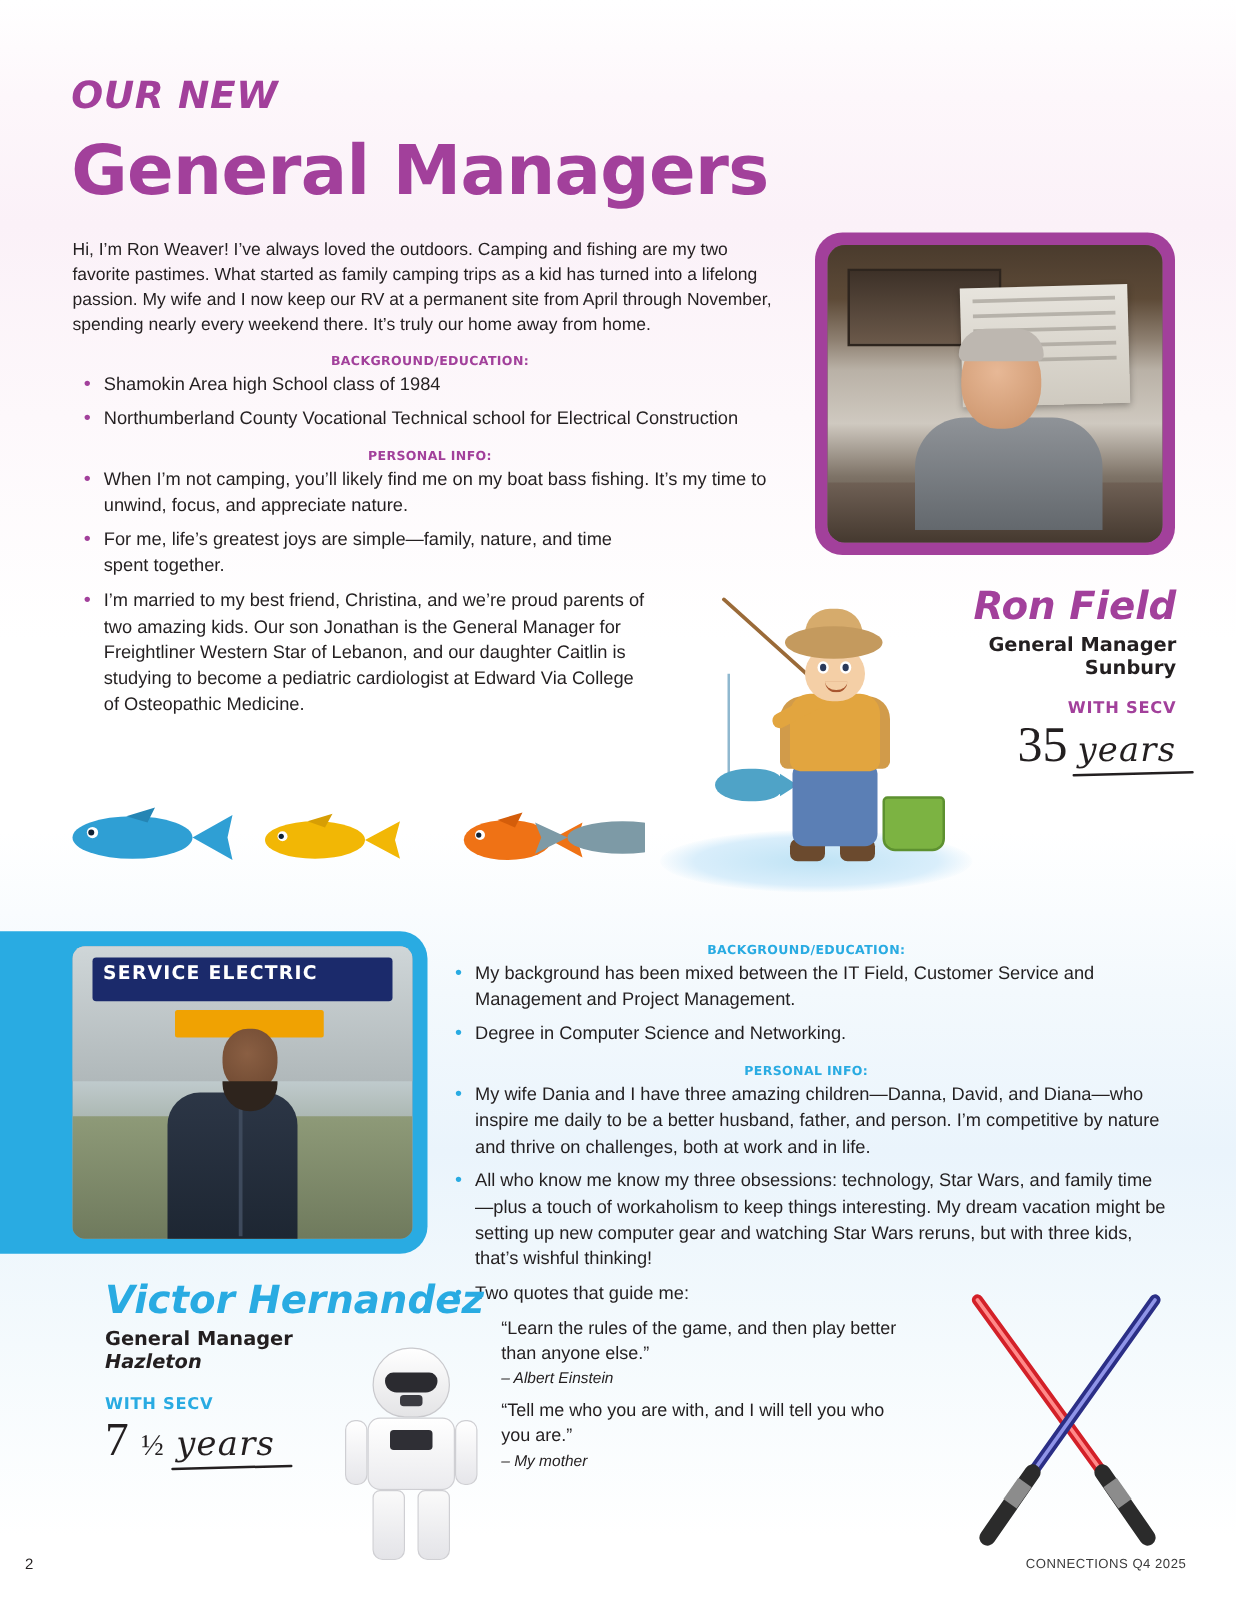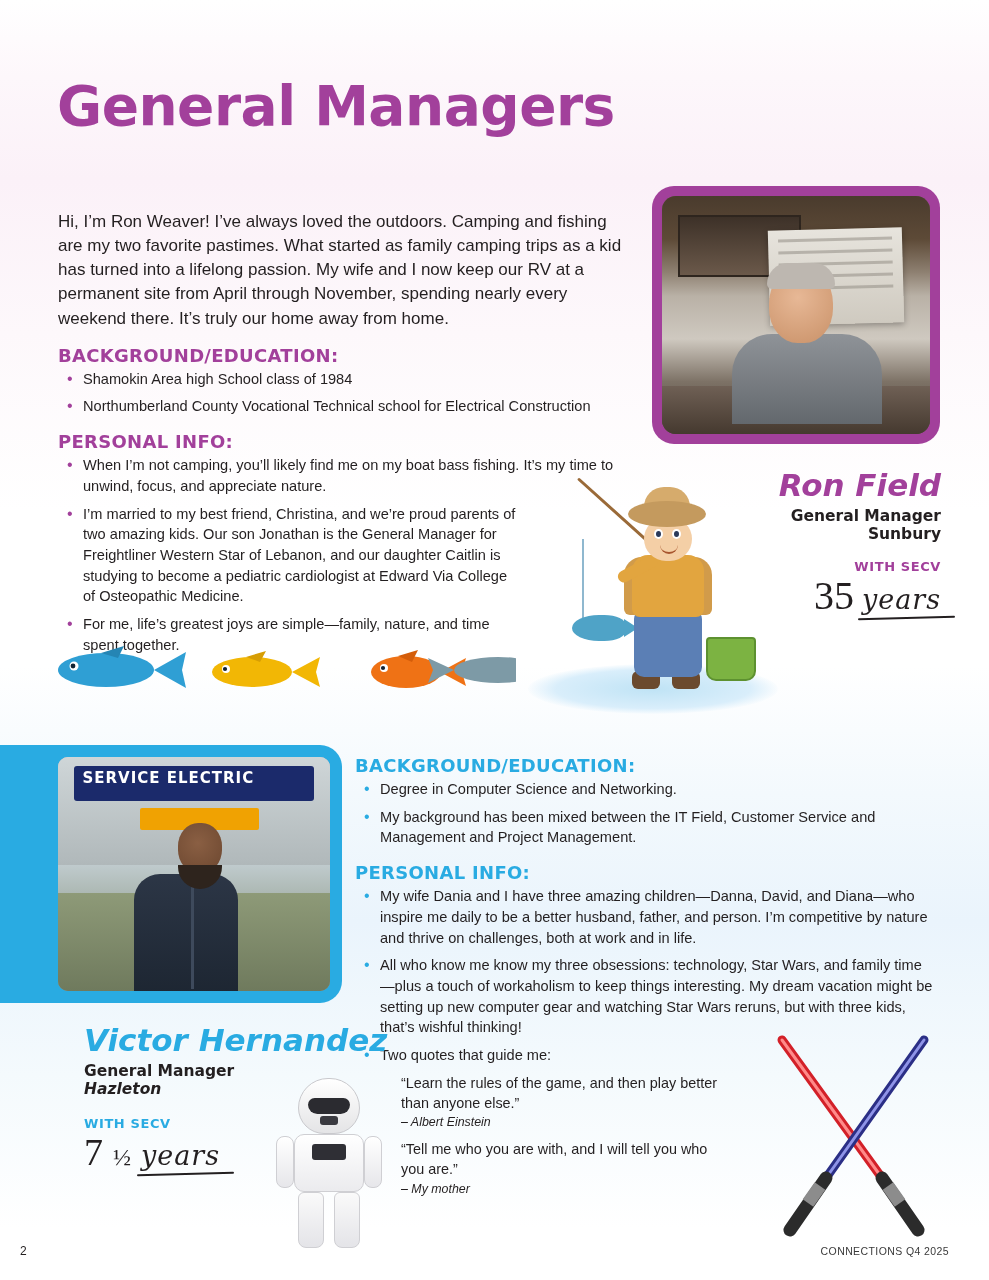--- a/index.html
+++ b/index.html
@@ -35,32 +35,32 @@
     font-size: 55px;
     color: #a2409b;
     line-height: 1.12;
     letter-spacing: -0.5px;
     margin-top: 14px;
   }
 
   
   .ron-col { position: absolute; left: 58px; top: 190px; width: 572px; }
   .body-text {
-    font-size: 17px;
+    font-size: 14px;
     line-height: 1.42;
     color: #231f20;
-    margin-top: 20px;
   }
   .sec-head {
     font-family: "DejaVu Sans", sans-serif;
     font-weight: bold;
-    font-size: 18px;
+    font-size: 10px;
     letter-spacing: 0.3px;
     margin-top: 14px;
     margin-bottom: 3px;
+    text-align: center;
   }
   .sec-head.purple { color: #a2409b; }
   .sec-head.blue { color: #29abe2; }
   ul.bullets { list-style: none; }
   ul.bullets li {
     position: relative;
     padding-left: 25px;
     font-size: 14.6px;
     line-height: 1.42;
     color: #231f20;
@@ -259,37 +259,38 @@
   
   .page-num { position: absolute; left: 20px; bottom: 22px; font-size: 12px; color: #231f20; }
   .footer-right { position: absolute; right: 40px; bottom: 23px; font-size: 10.5px; letter-spacing: 0.4px; color: #3a3a3a; }
 </style>
 </head>
 <body>
 
 <div class="page">
 
   <div class="title-block">
+    <div class="title-kicker">OUR NEW</div>
     <div class="title-main">General Managers</div>
   </div>
 
   <div class="ron-col">
     <p class="body-text">Hi, I’m Ron Weaver! I’ve always loved the outdoors. Camping and fishing are my two favorite pastimes. What started as family camping trips as a kid has turned into a lifelong passion. My wife and I now keep our RV at a permanent site from April through November, spending nearly every weekend there. It’s truly our home away from home.</p>
 
     <div class="sec-head purple">BACKGROUND/EDUCATION:</div>
     <ul class="bullets purple">
       <li>Shamokin Area high School class of 1984</li>
       <li>Northumberland County Vocational Technical school for Electrical Construction</li>
     </ul>
 
     <div class="sec-head purple">PERSONAL INFO:</div>
     <ul class="bullets purple">
       <li>When I’m not camping, you’ll likely find me on my boat bass fishing. It’s my time to unwind, focus, and appreciate nature.</li>
+      <li style="width:470px">For me, life’s greatest joys are simple—family, nature, and time spent together.</li>
       <li style="width:460px">I’m married to my best friend, Christina, and we’re proud parents of two amazing kids. Our son Jonathan is the General Manager for Freightliner Western Star of Lebanon, and our daughter Caitlin is studying to become a pediatric cardiologist at Edward Via College of Osteopathic Medicine.</li>
-      <li style="width:470px">For me, life’s greatest joys are simple—family, nature, and time spent together.</li>
     </ul>
   </div>
 
   <div class="ron-photo-frame">
     <div class="ron-photo">
       <div class="wall"></div>
       <div class="shelf"></div>
       <div class="paper">
         <div class="ln"></div>
           <div class="ln"></div>
@@ -381,22 +382,22 @@
       <div class="body"></div>
       <div class="zip"></div>
       <div class="head"></div>
       <div class="beard"></div>
     </div>
   </div>
 
   <div class="victor-col">
     <div class="sec-head blue" style="margin-top:0">BACKGROUND/EDUCATION:</div>
     <ul class="bullets blue">
+      <li>My background has been mixed between the IT Field, Customer Service and Management and Project Management.</li>
       <li>Degree in Computer Science and Networking.</li>
-      <li>My background has been mixed between the IT Field, Customer Service and Management and Project Management.</li>
     </ul>
 
     <div class="sec-head blue">PERSONAL INFO:</div>
     <ul class="bullets blue">
       <li>My wife Dania and I have three amazing children—Danna, David, and Diana—who inspire me daily to be a better husband, father, and person. I’m competitive by nature and thrive on challenges, both at work and in life.</li>
       <li>All who know me know my three obsessions: technology, Star Wars, and family time—plus a touch of workaholism to keep things interesting. My dream vacation might be setting up new computer gear and watching Star Wars reruns, but with three kids, that’s wishful thinking!</li>
       <li>Two quotes that guide me:</li>
     </ul>
 
     <div class="quote-block" style="width:330px">

